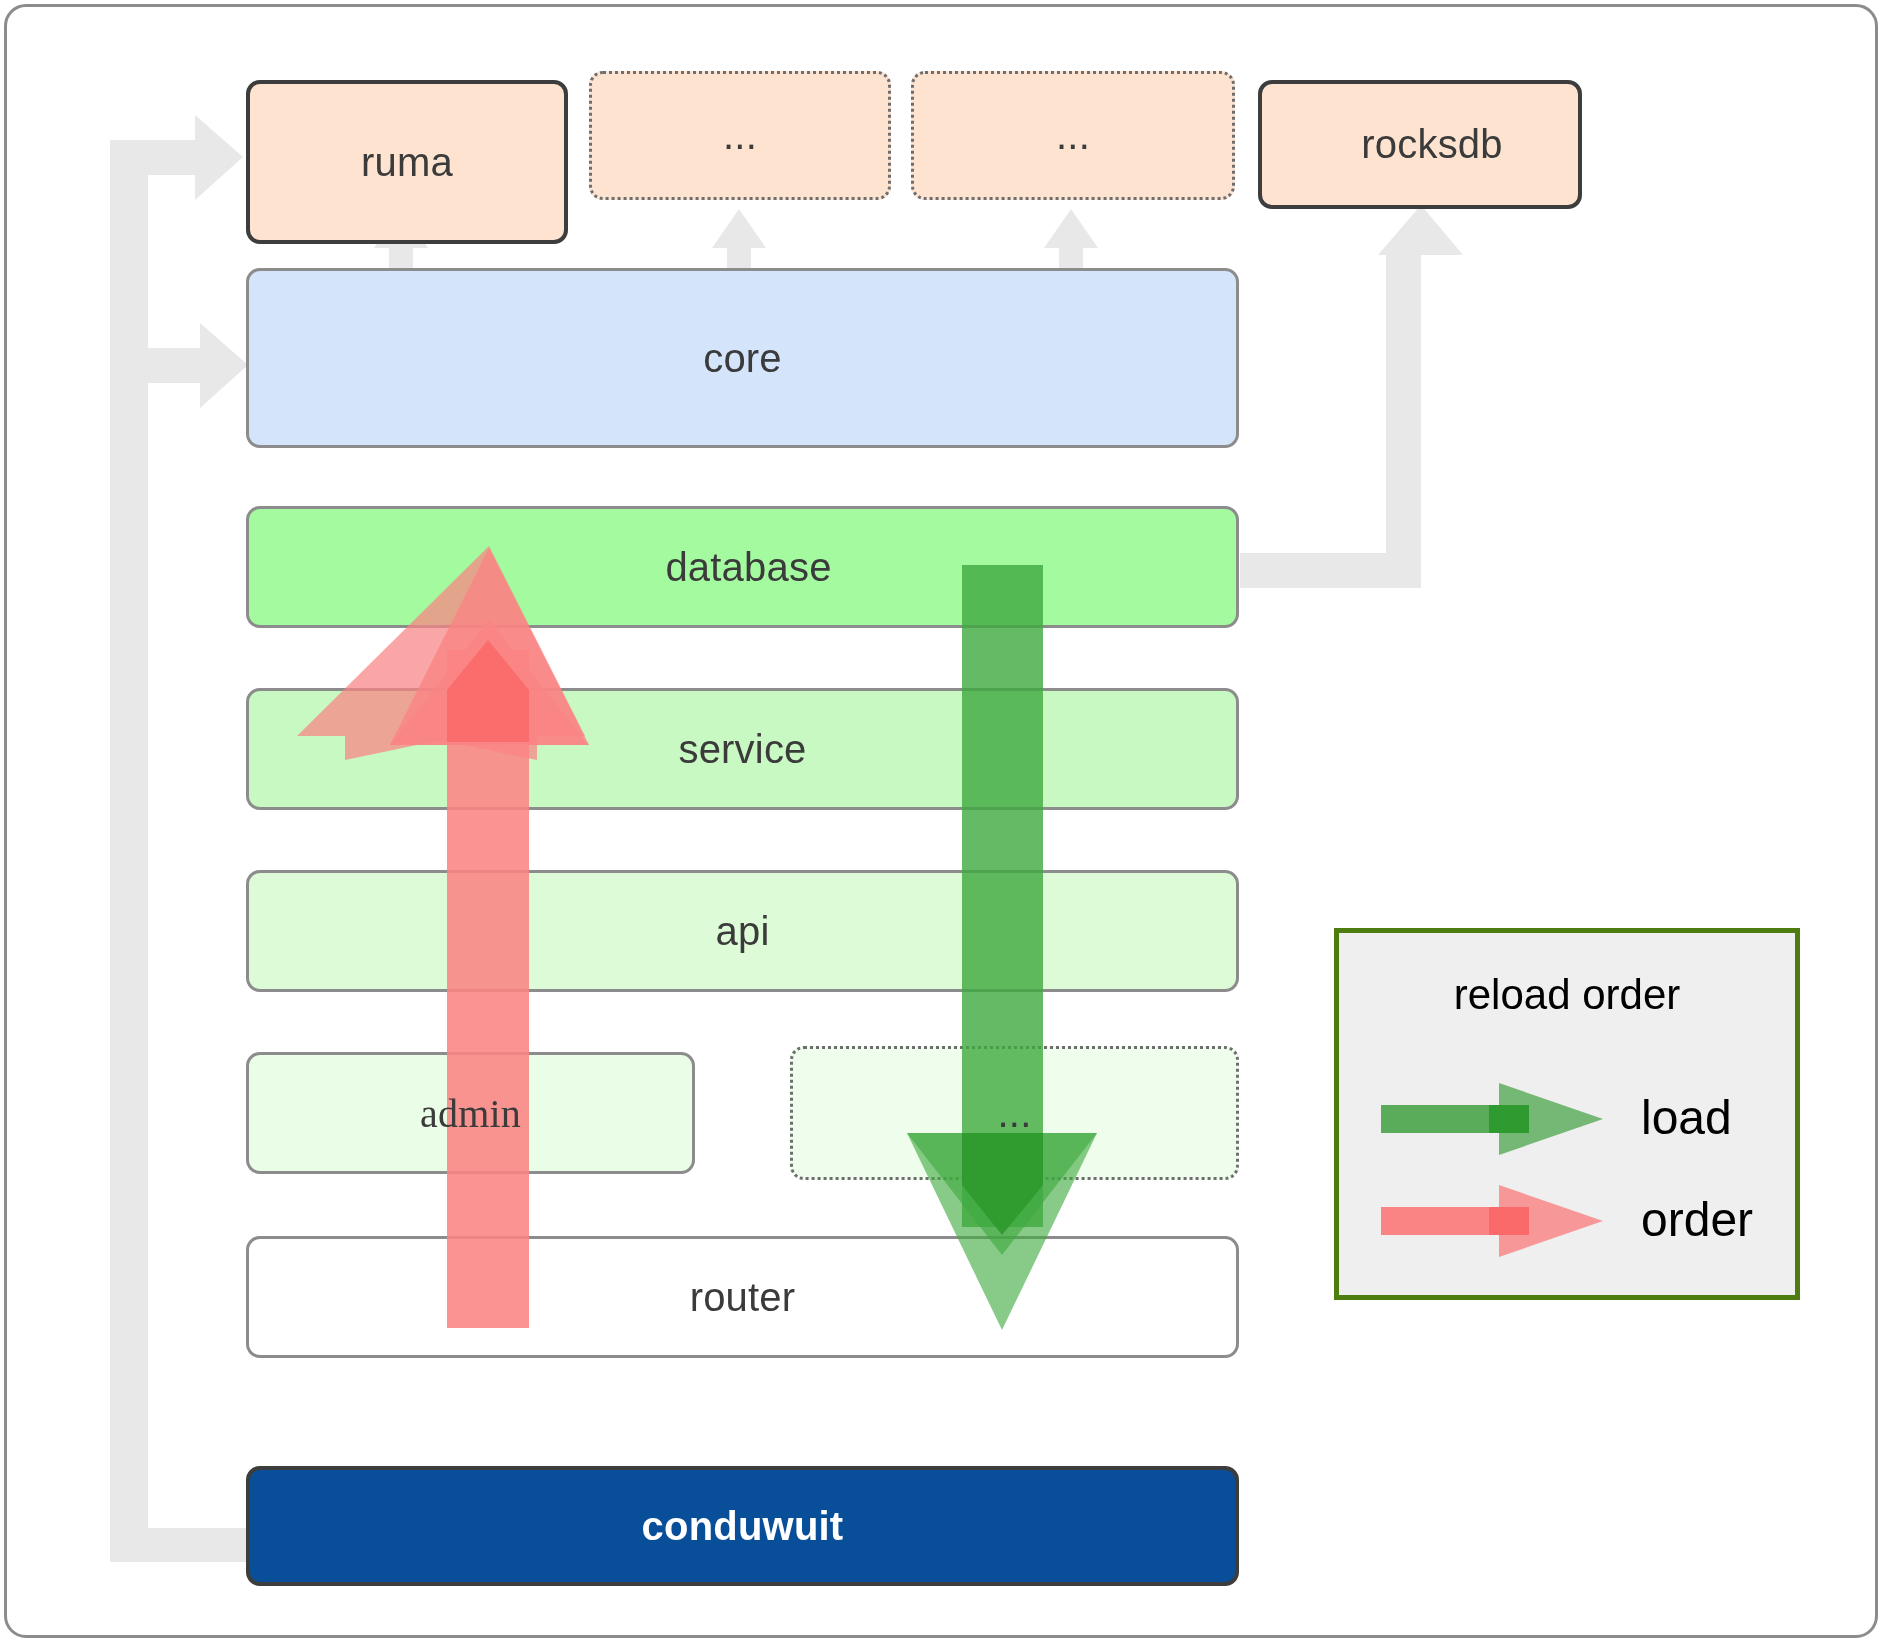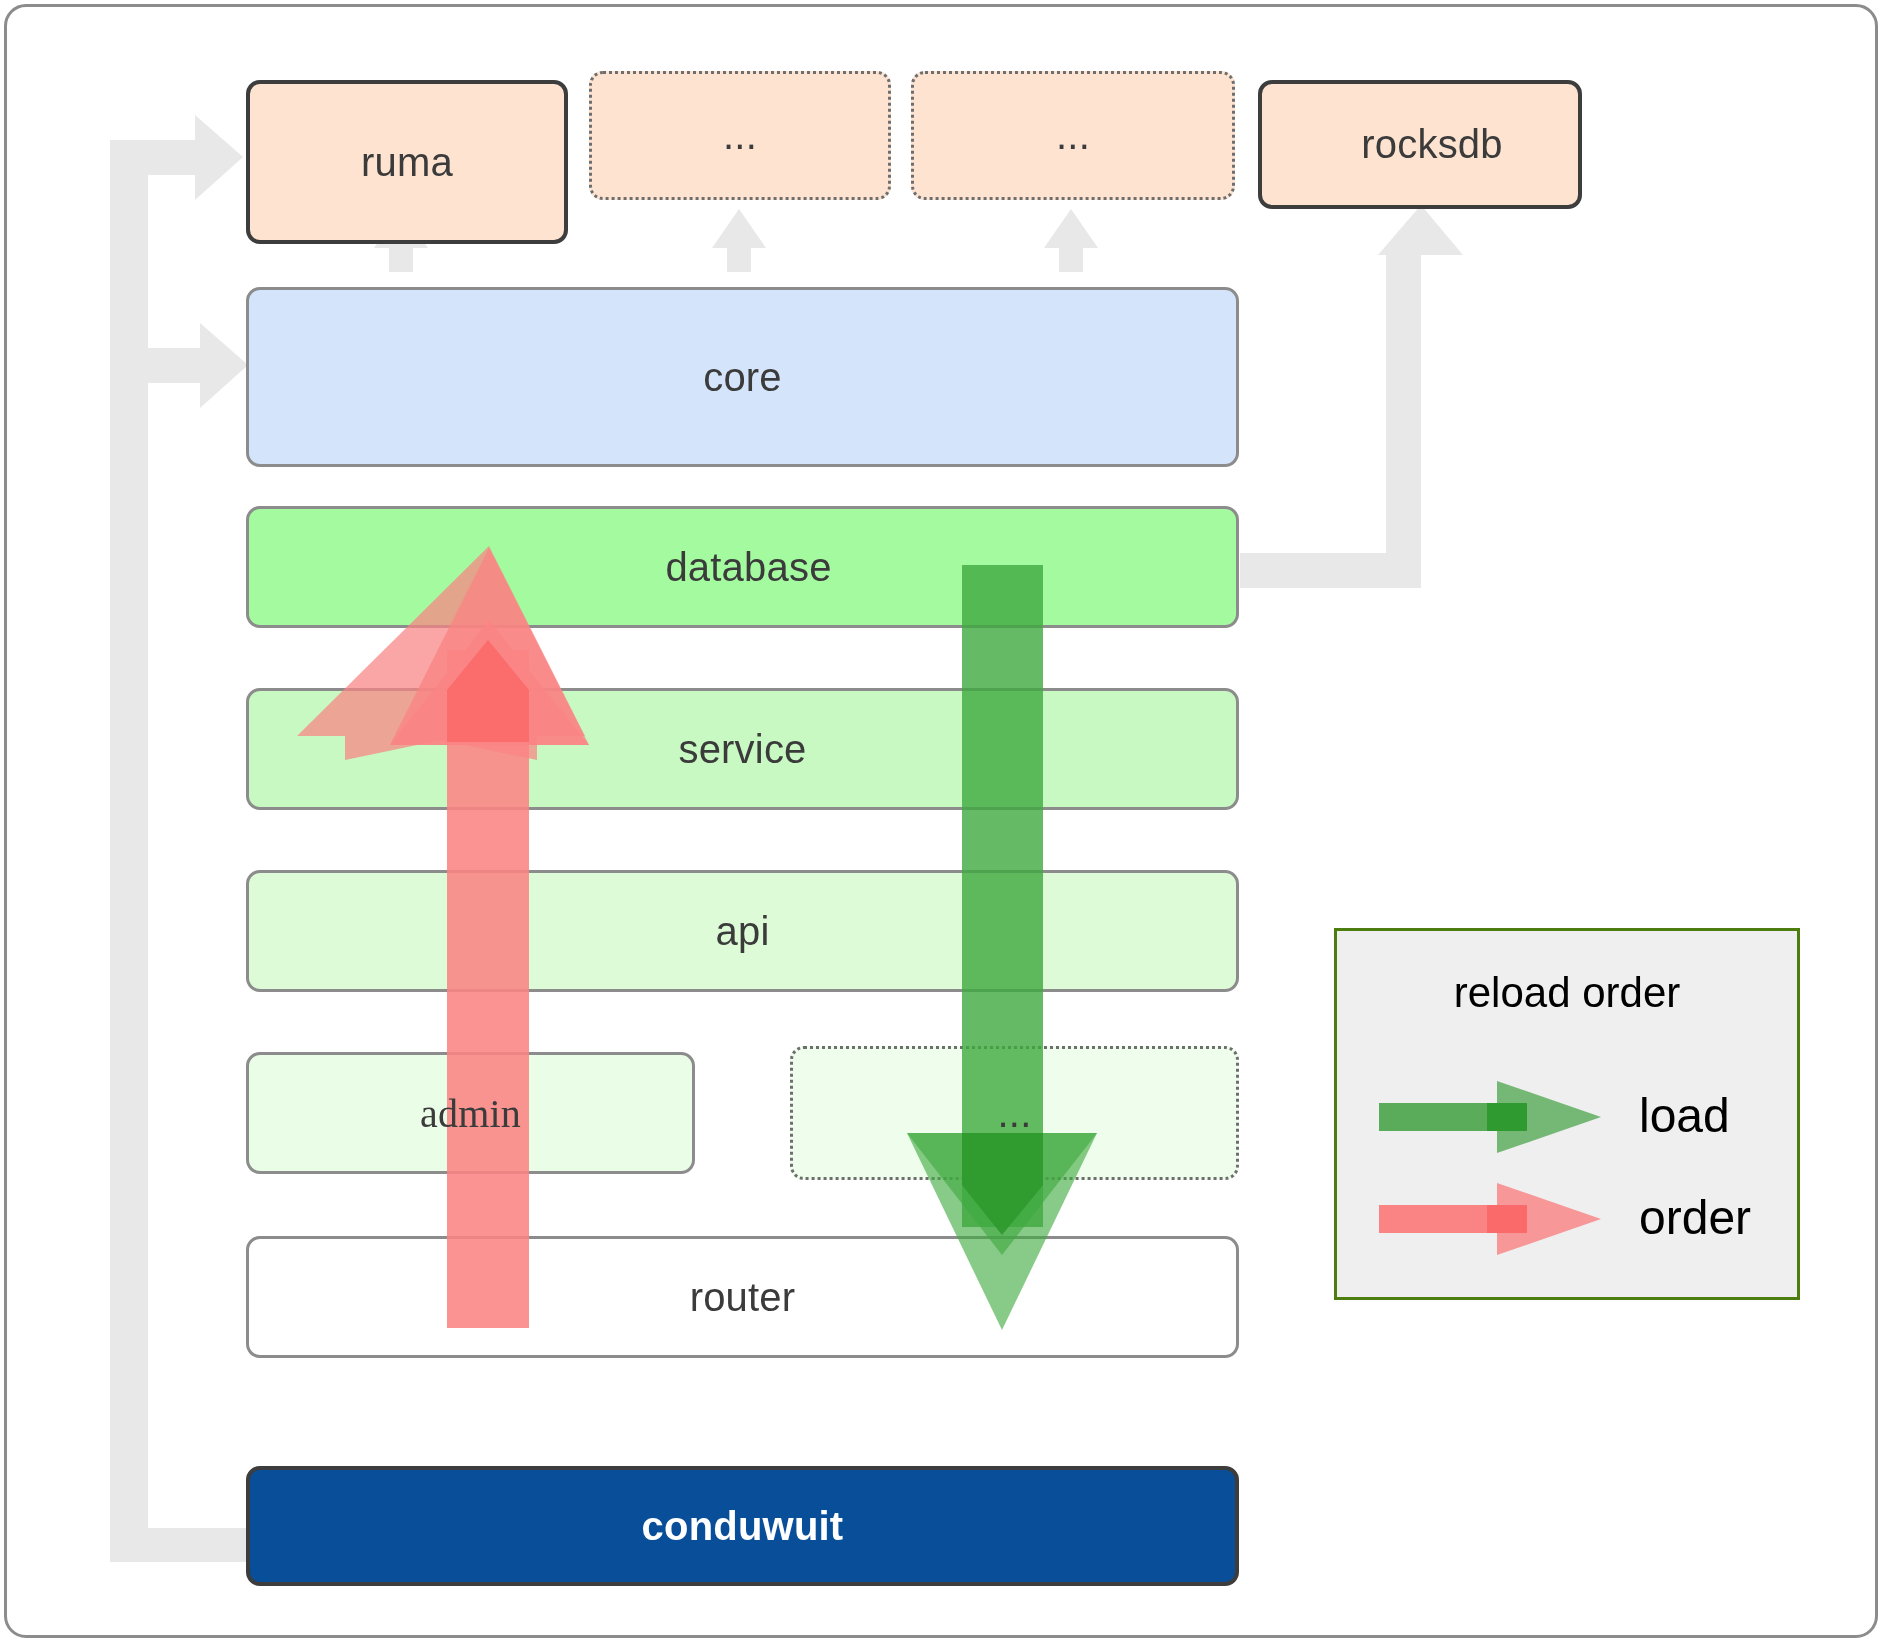--- a/index.html
+++ b/index.html
@@ -60,21 +60,21 @@
 
   
   .bigarrow { position:absolute; pointer-events:none; }
 
   
   .legend {
     position:absolute;
     left:1334px; top:928px;
     width:466px; height:372px;
     background:#efefef;
-    border:3px solid #4d7c0f;
+    border:5px solid #4d7c0f;
   }
   .legend-title {
     position:absolute; left:0; right:0; top:38px;
     text-align:center;
     font-size:42px;
     color:#000000;
   }
   .legend-row { position:absolute; left:0; width:100%; height:96px; }
   .legend-row.r1 { top:136px; }
   .legend-row.r2 { top:238px; }
@@ -128,21 +128,21 @@
   </div>
 
   <div class="node ext dotted" style="left:911px; top:71px; width:324px; height:129px;">
     <span class="lbl">...</span>
   </div>
 
   <div class="node ext dark" style="left:1258px; top:80px; width:324px; height:129px;padding-left:24px;">
     <span class="lbl">rocksdb</span>
   </div>
 
-  <div class="node core-box solid" style="left:246px; top:268px; width:993px; height:180px;margin-top:19px;">
+  <div class="node core-box solid" style="left:246px; top:268px; width:993px; height:180px;">
     <span class="lbl">core</span>
   </div>
 
   <div class="node db solid" style="left:246px; top:506px; width:993px; height:122px;padding-left:12px;">
     <span class="lbl">database</span>
   </div>
 
   <div class="node service solid" style="left:246px; top:688px; width:993px; height:122px;">
     <span class="lbl">service</span>
   </div>

